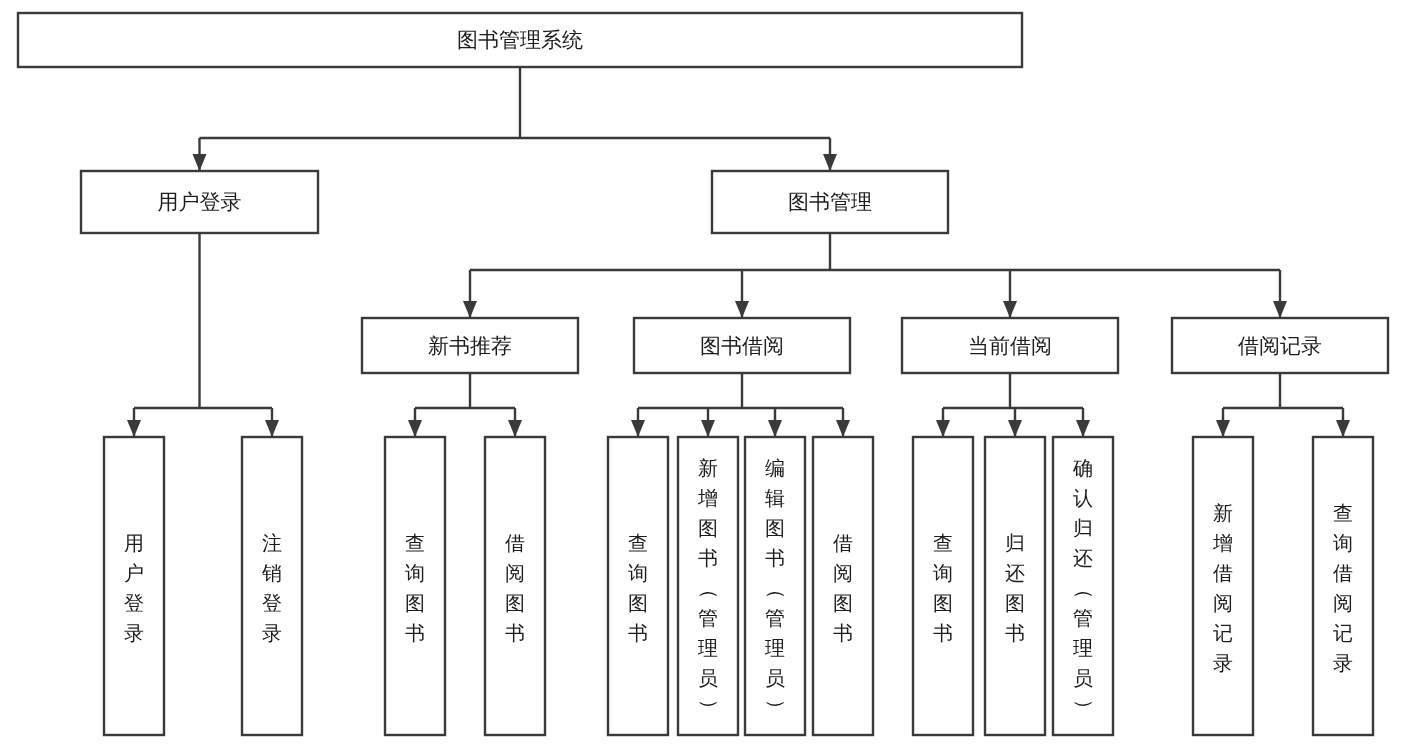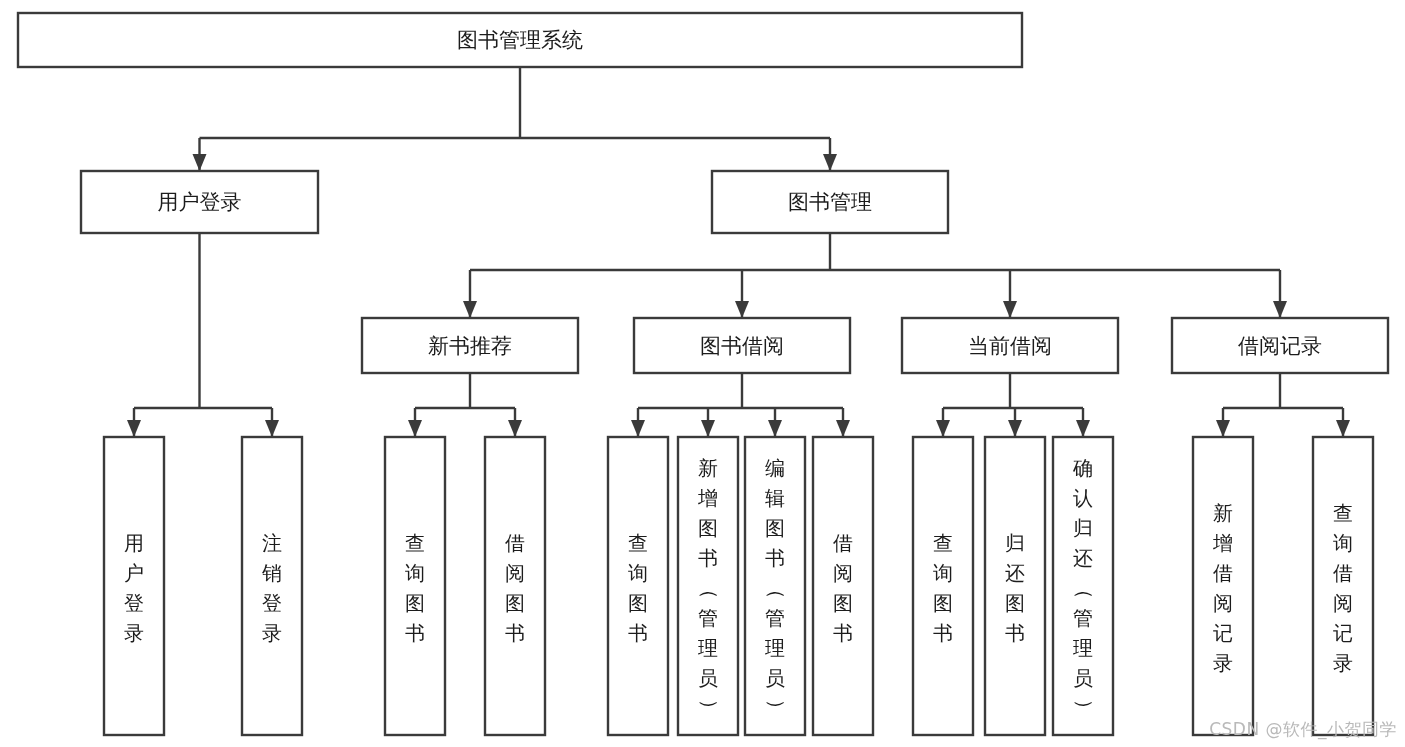--- a/index.html
+++ b/index.html
@@ -261,14 +261,13 @@
           <rect x="1313" y="437" width="60" height="298" class="node-rect"></rect>
           <text x="1343" y="520" class="node-label-v">查</text>
           <text x="1343" y="550" class="node-label-v">询</text>
           <text x="1343" y="580" class="node-label-v">借</text>
           <text x="1343" y="610" class="node-label-v">阅</text>
           <text x="1343" y="640" class="node-label-v">记</text>
           <text x="1343" y="670" class="node-label-v">录</text>
         </g>
       </g>
   </svg>
-  <div class="watermark">CSDN @软件_小贺同学</div>
 </div>
 
 </body></html>

